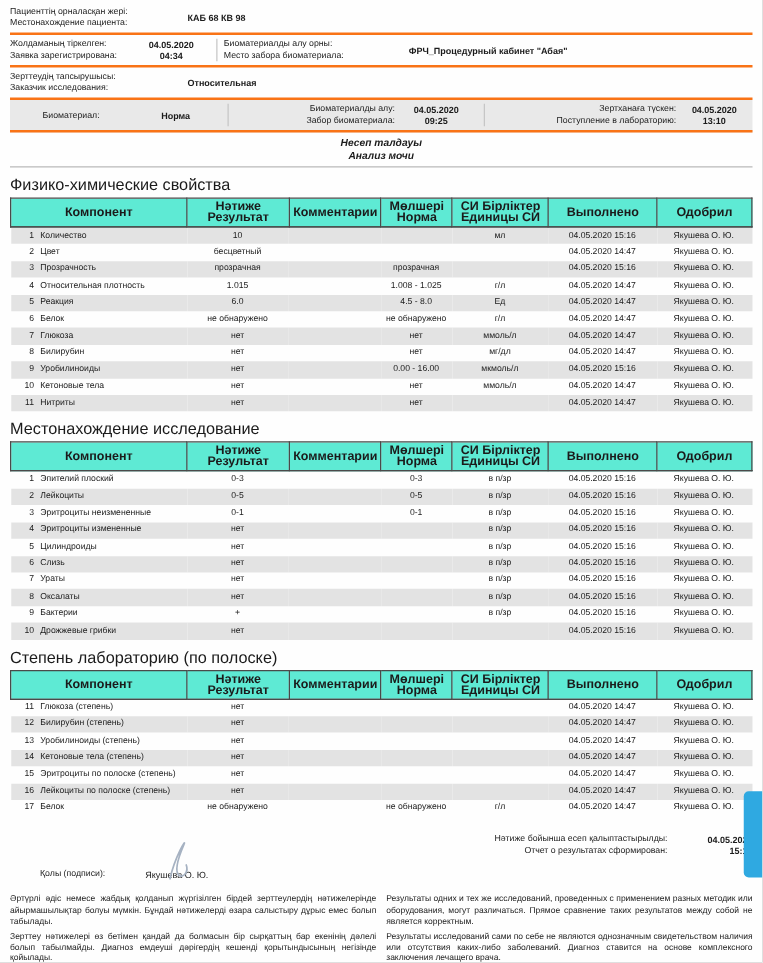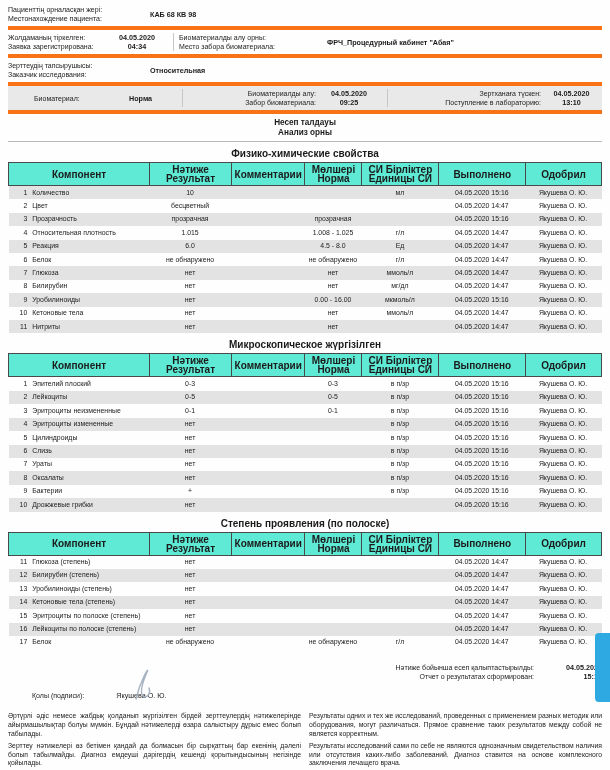--- a/index.html
+++ b/index.html
@@ -2,32 +2,32 @@
 <html><head>
 <meta charset="utf-8">
 <style>
   html,body{margin:0;padding:0;background:#c8c8c8;}
   .page{
     width:610px;height:770px;position:relative;background:#fefefe;overflow:hidden;
     font-family:"Liberation Sans",sans-serif;color:#1b1b1b;margin:0 auto;
     box-sizing:border-box;padding:2px 8px 0 8px;
   }
   
-  .info-row{display:flex;align-items:center;border-bottom:4px solid #f97316;padding:3px 0;}
+  .info-row{display:flex;align-items:center;border-bottom:2px solid #f97316;padding:3px 0;}
   .info-row.gray{background:#e9e9e9;}
   .lbl{font-size:7px;line-height:9px;}
   .lbl div{white-space:nowrap;}
   .val{font-weight:bold;font-size:7.2px;line-height:9px;}
   .val2{font-weight:bold;font-size:7.2px;line-height:9px;text-align:center;}
   .vdiv{width:1px;background:#c6c6c6;align-self:stretch;margin:0 5px;}
   .ra{text-align:right;}
   
-  .title-box{border-bottom:1px solid #b9b9b9;text-align:center;padding:4px 0 3px;}
+  .title-box{border-bottom:1px solid #b9b9b9;text-align:center;padding:4px 0 3px;font-style:italic;}
   .title-box div{font-weight:bold;font-size:8.2px;line-height:10px;}
-  .sec-title{text-align:center;font-weight:bold;font-size:10px;margin:6px 0 3px;}
+  .sec-title{font-weight:normal;font-size:13px;margin:6px 0 3px;}
   
   .rtable{width:100%;border-collapse:collapse;table-layout:fixed;font-size:7px;}
   .rtable thead td{
     border:1px solid #4a4a4a;text-align:center;font-weight:bold;font-size:10px;
     padding:2px 0;vertical-align:middle;background:#5eead4;margin-top:24px;
   }
   .rtable thead td div{line-height:9px;}
   .rtable tbody td{padding:2.5px 1px 2.5px 0;line-height:8.4px;vertical-align:middle;font-size:6.9px;}
   .rtable tbody tr.shaded{background:#e3e3e3;}
   .c-num{text-align:right;padding-right:5px !important;}
@@ -115,21 +115,21 @@
       <div>Поступление в лабораторию:</div>
     </div>
     <div class="val2" style="flex:1;">
       <div>04.05.2020</div>
       <div>13:10</div>
     </div>
   </div>
 
   <div class="title-box">
     <div>Несеп талдауы</div>
-    <div>Анализ орны</div>
+    <div>Анализ мочи</div>
   </div>
 
   <div class="sec-title">Физико-химические свойства</div>
   <div>
       <table class="rtable">
         <colgroup>
           <col style="width: 4%;">
           <col style="width: 19.8%;">
           <col style="width: 13.8%;">
           <col style="width: 12.4%;">
@@ -274,21 +274,21 @@
             <td class="c-ctr"></td>
             <td class="c-ctr">нет</td>
             <td class="c-ctr"></td>
             <td class="c-ctr">04.05.2020 14:47</td>
             <td class="c-ctr">Якушева О. Ю.</td>
           </tr>
         </tbody>
       </table>
     </div>
 
-  <div class="sec-title">Микроскопическое жүргізілген</div>
+  <div class="sec-title">Местонахождение исследование</div>
   <div>
       <table class="rtable">
         <colgroup>
           <col style="width: 4%;">
           <col style="width: 19.8%;">
           <col style="width: 13.8%;">
           <col style="width: 12.4%;">
           <col style="width: 9.6%;">
           <col style="width: 13%;">
           <col style="width: 14.6%;">
@@ -420,21 +420,21 @@
             <td class="c-ctr"></td>
             <td class="c-ctr"></td>
             <td class="c-ctr"></td>
             <td class="c-ctr">04.05.2020 15:16</td>
             <td class="c-ctr">Якушева О. Ю.</td>
           </tr>
         </tbody>
       </table>
     </div>
 
-  <div class="sec-title">Степень проявления (по полоске)</div>
+  <div class="sec-title">Степень лабораторию (по полоске)</div>
   <div>
       <table class="rtable">
         <colgroup>
           <col style="width: 4%;">
           <col style="width: 19.8%;">
           <col style="width: 13.8%;">
           <col style="width: 12.4%;">
           <col style="width: 9.6%;">
           <col style="width: 13%;">
           <col style="width: 14.6%;">

